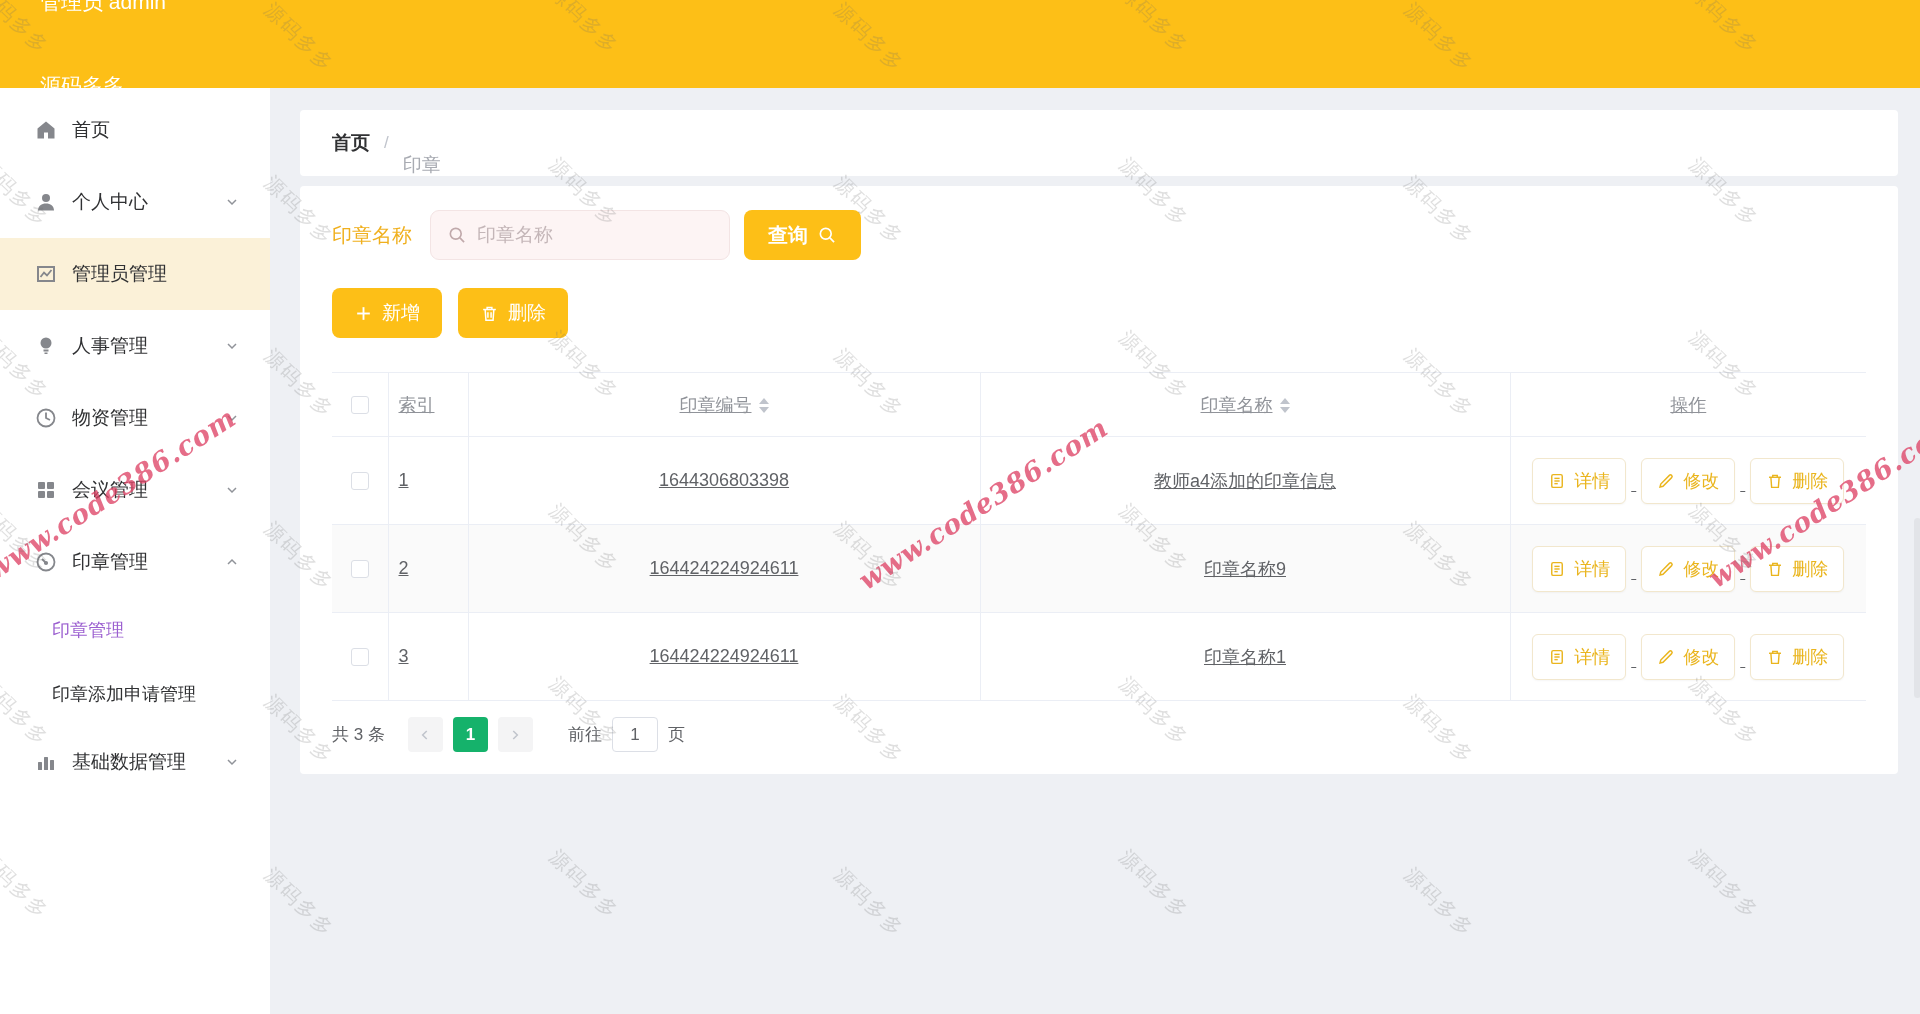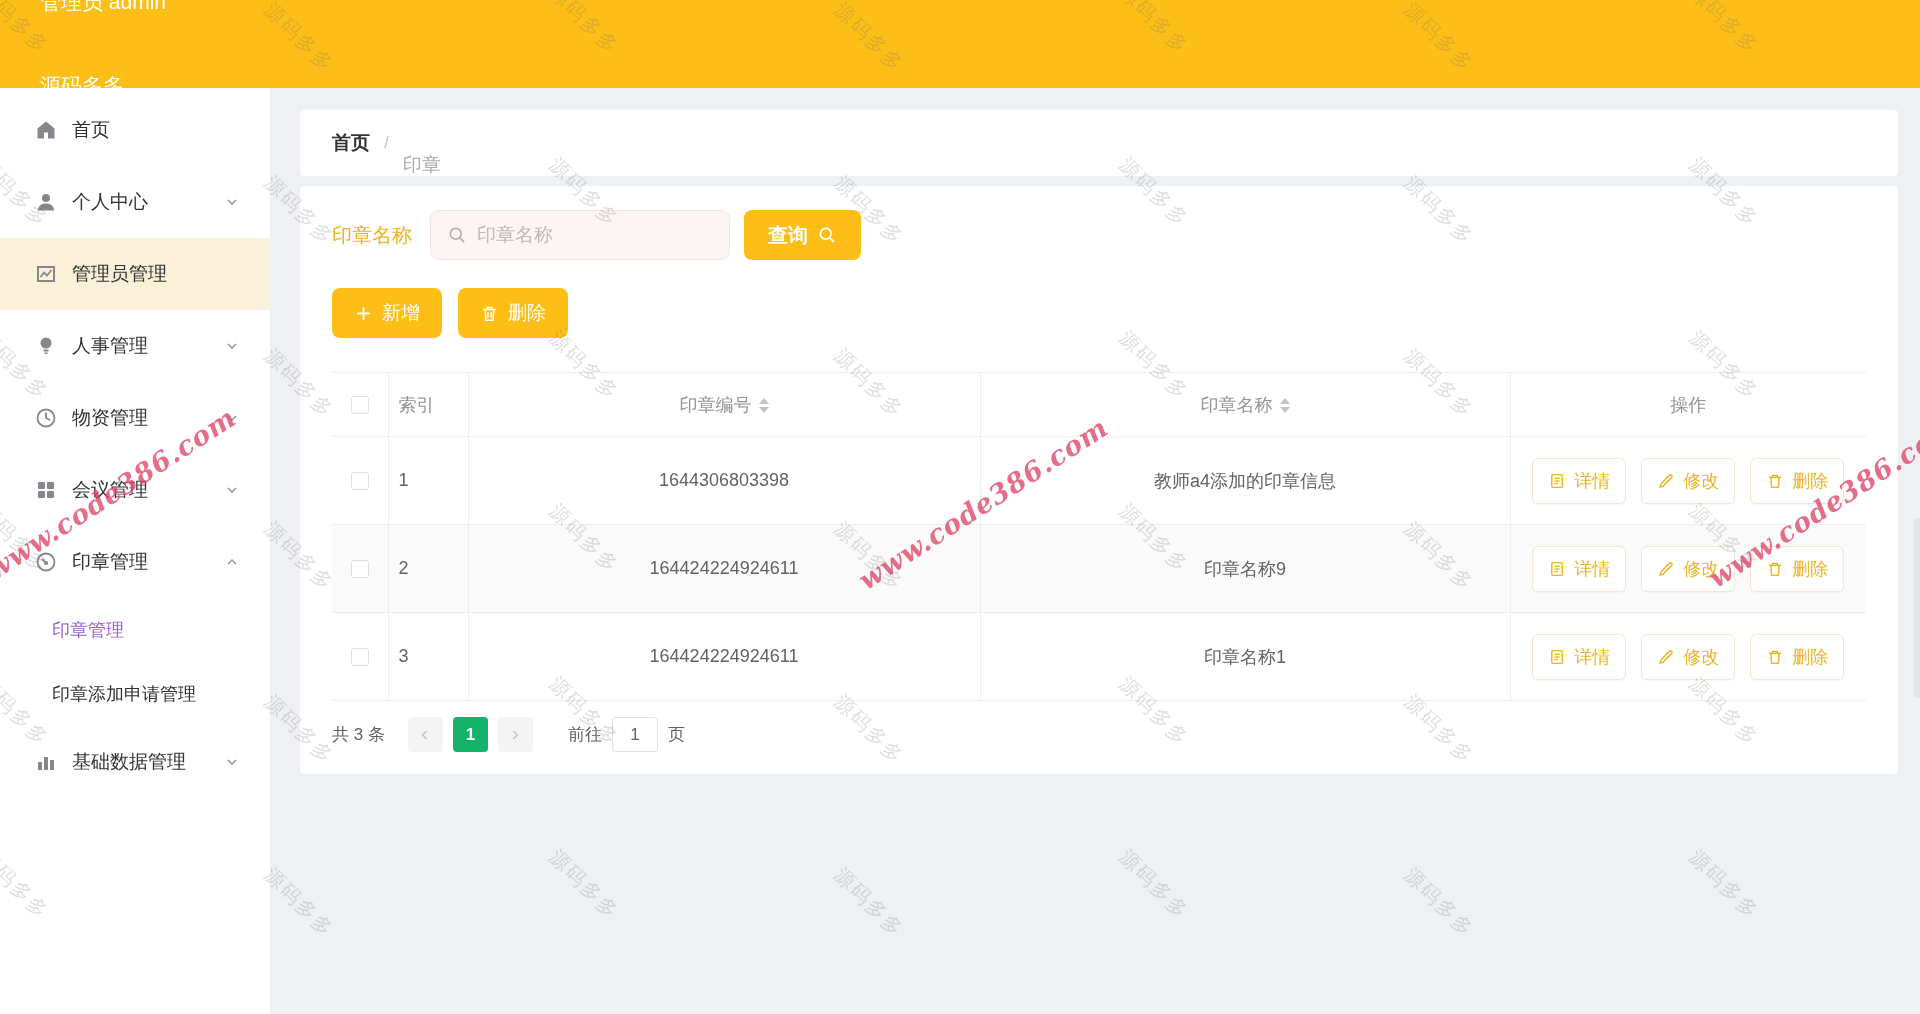--- a/index.html
+++ b/index.html
@@ -50,21 +50,21 @@
     cursor:pointer; font-family:"Liberation Sans",sans-serif; }
   .query-btn { height:50px; padding:0 24px; font-size:20px; font-weight:bold; margin-left:14px; }
   .query-btn .si { width:20px; height:20px; }
 
   .btn-row { display:flex; gap:16px; margin-top:28px; }
   .tool-btn { height:50px; padding:0 22px; font-size:19px; }
   .tool-btn .bi { width:19px; height:19px; }
 
   
   table { width:100%; border-collapse:collapse; margin-top:34px; table-layout:fixed; }
-  th, td { border:1px solid #ebeef5; border-left:none; border-right:1px solid #ebeef5; }
+  th, td { border:1px solid #ebeef5; border-left:none; border-right:1px solid #ebeef5;text-decoration:underline; }
   th:last-child, td:last-child { border-right:none; }
   th { height:64px; font-size:18px; font-weight:normal; color:#909399; }
   td { height:88px; font-size:18px; color:#606266; text-align:center; }
   tr.zebra td { background:#fafafa; }
   .col-check { width:56px; } .col-idx { width:80px; }
   .col-no { width:512px; } .col-name { width:530px; } .col-op { width:356px; }
   th.left, td.left { text-align:left; padding-left:10px; }
   td.ck, th.ck { text-align:center; }
   .checkbox { width:18px; height:18px; border:1px solid #dcdfe6; border-radius:3px;
     background:#fff; display:inline-block; vertical-align:middle; cursor:pointer; }

